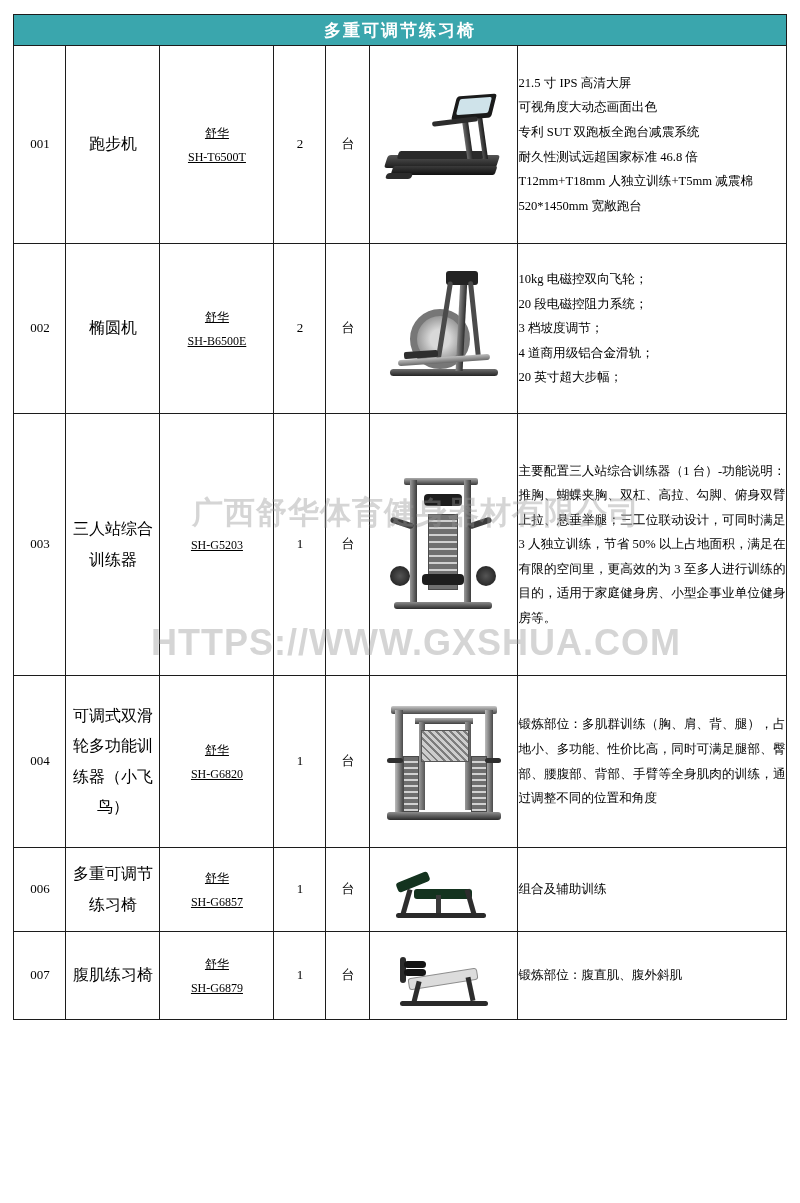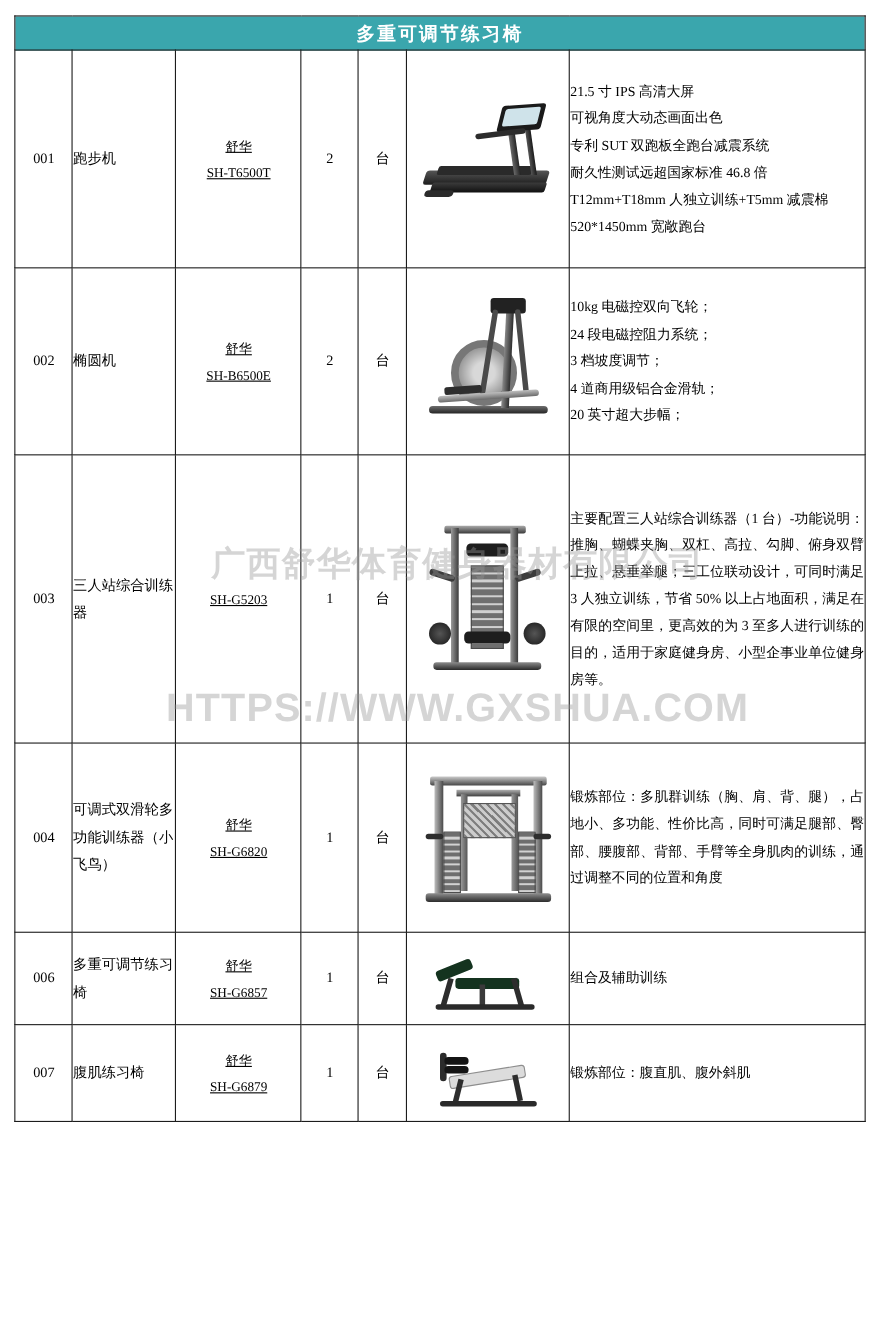--- a/index.html
+++ b/index.html
@@ -55,22 +55,22 @@
   .c-unit  { width: 44px; }
   .c-img   { width: 148px; }
   .c-note  { width: 268px; }
 
   td.cell-center {
     text-align: center;
     font-size: 13px;
     line-height: 1.9;
   }
   td.cell-name {
-    text-align: left;
-    font-size: 13px;
+    text-align: center;
+    font-size: 16px;
     line-height: 1.9;
     padding: 4px 6px;
   }
   td.cell-model {
     text-align: center;
     font-size: 12px;
     line-height: 2.0;
     padding: 4px 4px;
     text-decoration: underline;
   }
@@ -313,21 +313,21 @@
               <div class="col"></div>
             <div class="console"></div>
               <div class="handleL"></div>
               <div class="handleR"></div>
             <div class="rail"></div>
               <div class="pedal"></div>
           </div>
         </td>
         <td class="cell-note">
           <span class="note-line">10kg 电磁控双向飞轮；</span>
-          <span class="note-line">24 段电磁控阻力系统；</span>
+          <span class="note-line">20 段电磁控阻力系统；</span>
           <span class="note-line">3 档坡度调节；</span>
           <span class="note-line">4 道商用级铝合金滑轨；</span>
           <span class="note-line">20 英寸超大步幅；</span>
         </td>
       </tr>
 
       <tr style="height:262px;">
         <td class="cell-center">003</td>
         <td class="cell-name">三人站综合训练器</td>
         <td class="cell-model">

